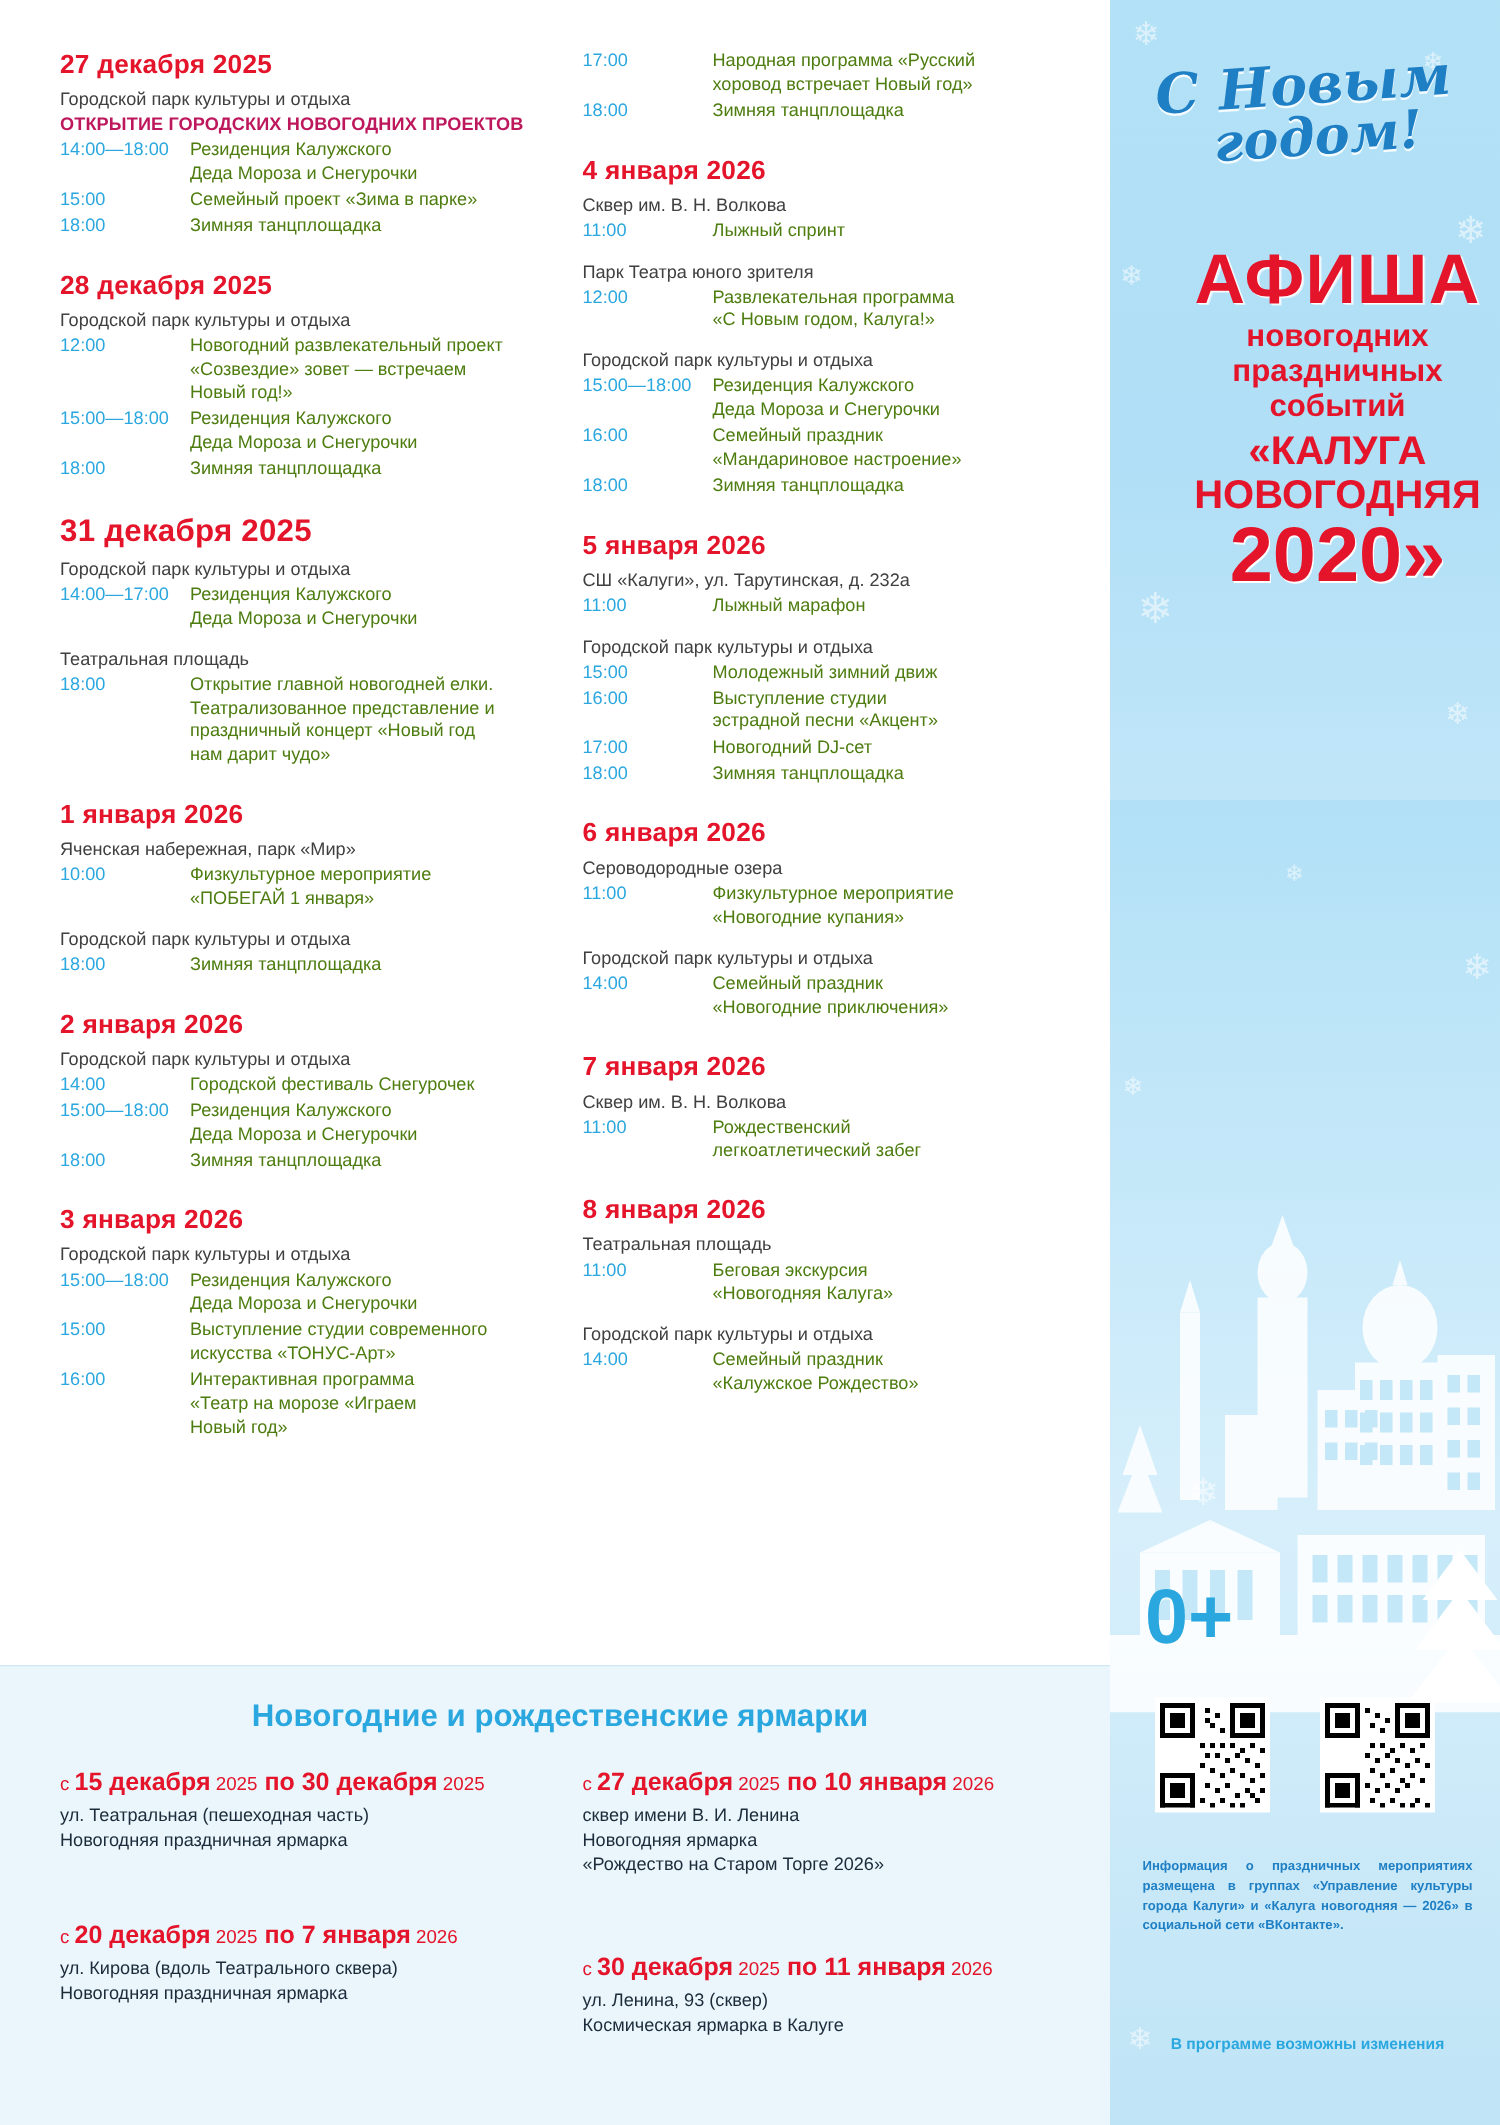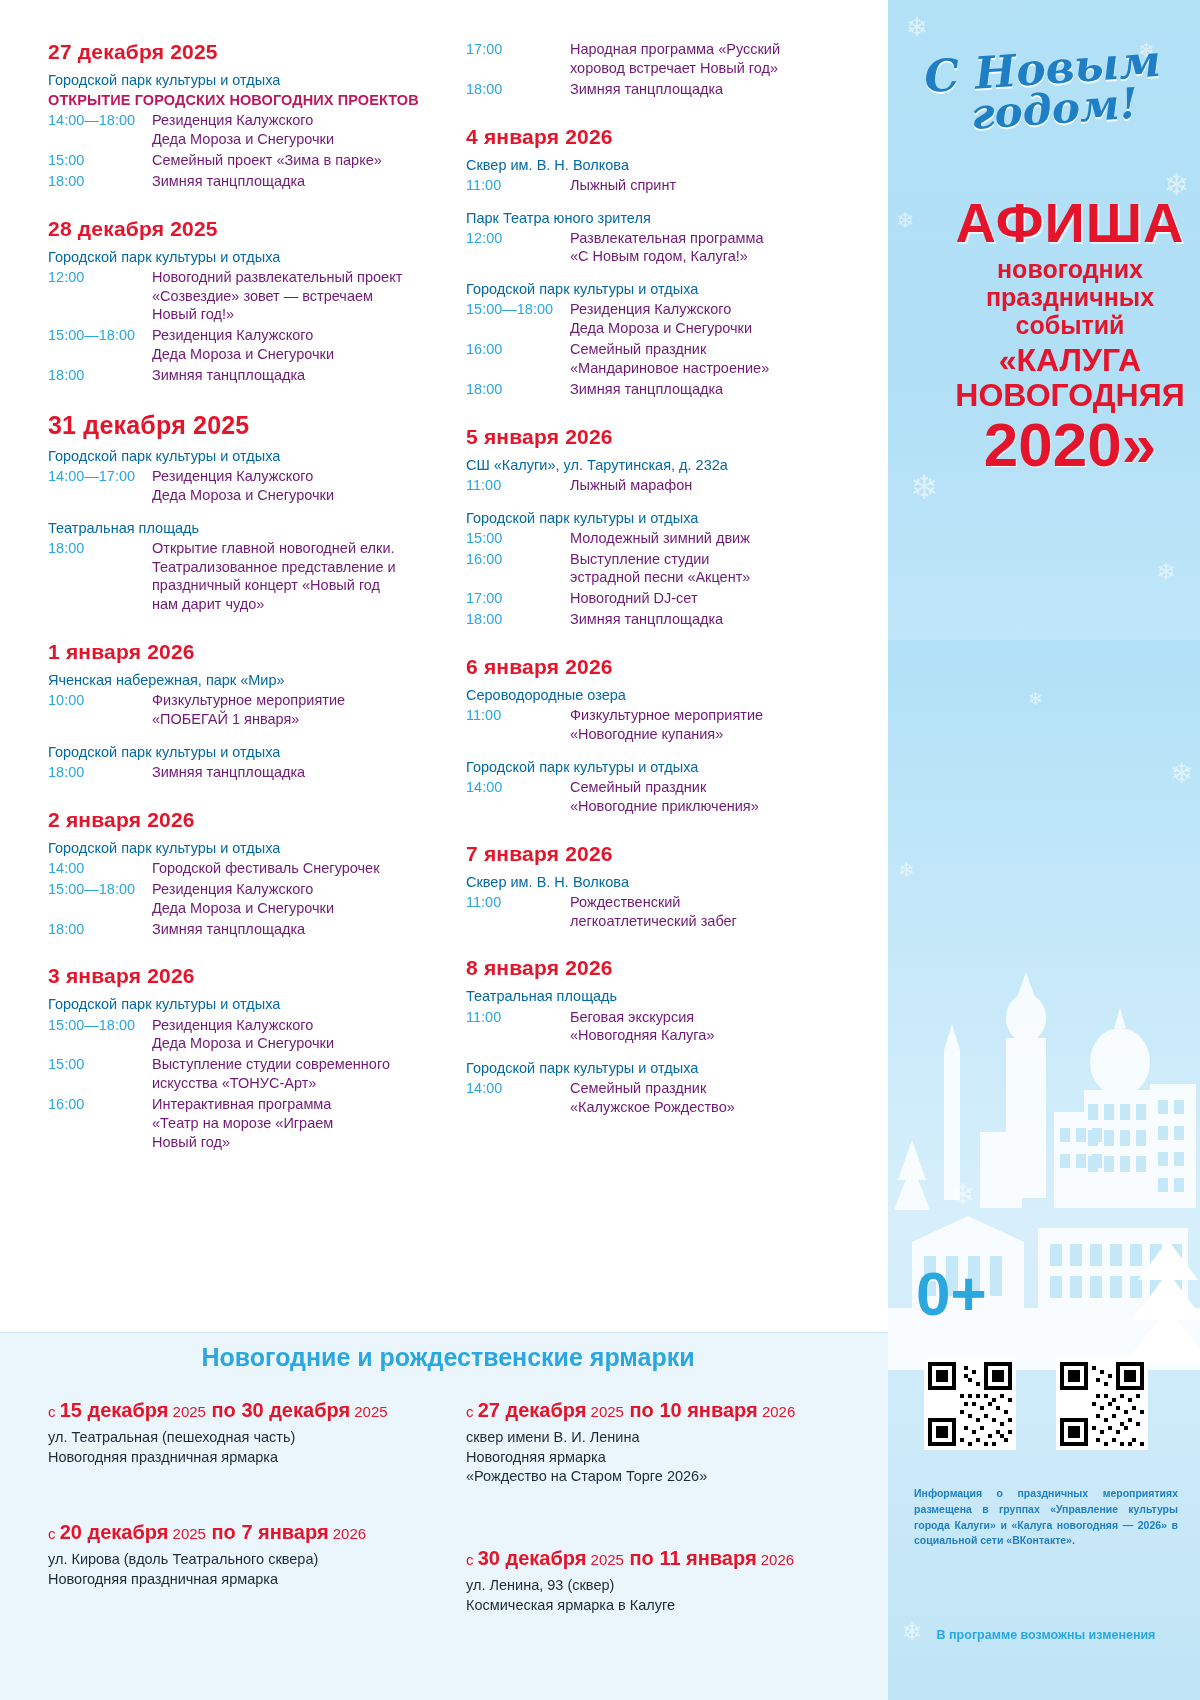--- a/index.html
+++ b/index.html
@@ -47,21 +47,21 @@
   .day-title {
     color: #e4142b;
     font-size: 21px;
     font-weight: 700;
     letter-spacing: 0.2px;
     margin-bottom: 7px;
   }
   .day-title.big { font-size: 25px; }
 
   .venue {
-    color: #0369a1;
+    color: #404040;
     font-size: 14.5px;
     margin: 0 0 2px 0;
     line-height: 1.25;
   }
   .venue.caps {
     color: #be185d;
     font-weight: 600;
     letter-spacing: 0.1px;
   }
   .venue.spaced { margin-top: 14px; }
@@ -74,37 +74,37 @@
   }
   .time {
     color: #2aa7df;
     font-size: 14.5px;
     width: 104px;
     flex: 0 0 104px;
     line-height: 1.3;
     white-space: nowrap;
   }
   .descr {
-    color: #701a75;
+    color: #4d7c0f;
     font-size: 14.5px;
     line-height: 1.3;
     flex: 1 1 auto;
   }
   .descr .ln { display: block; }
 
   
   .fairs {
     position: absolute;
     left: 0;
     top: 1332px;
     width: 888px;
     height: 368px;
     background: #eaf6fc;
     border-top: 1px solid #cfe8f5;
-    padding: 10px 40px 0 48px;
+    padding: 26px 40px 0 48px;
   }
   .fairs-title {
     text-align: center;
     color: #2aa7df;
     font-size: 25px;
     font-weight: 700;
     margin-bottom: 26px;
   }
   .fairs-grid {
     position: relative;

